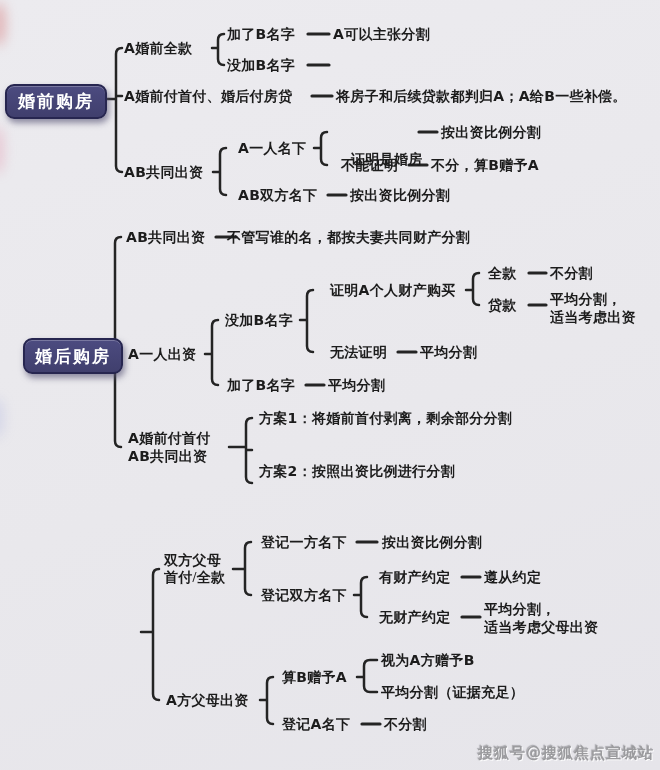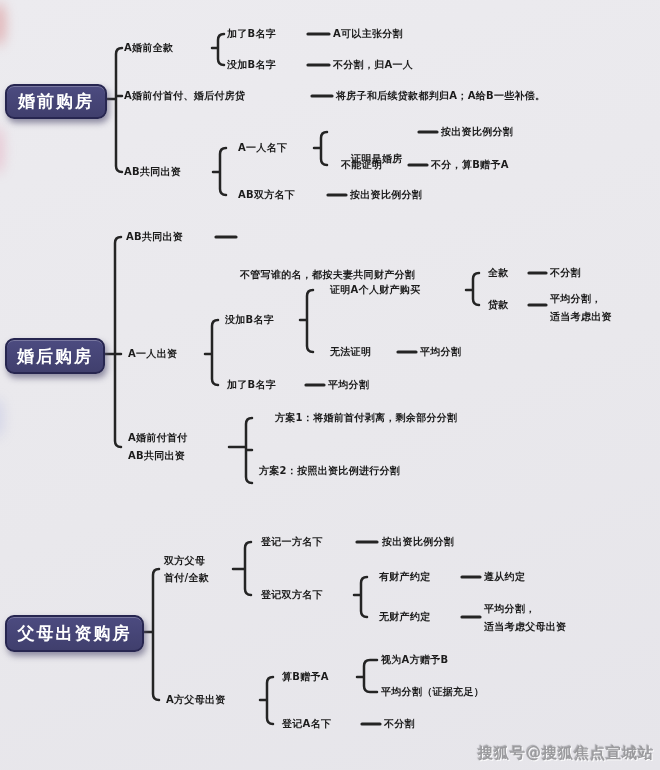--- a/index.html
+++ b/index.html
@@ -14,26 +14,26 @@
   }
   .smudge{position:absolute;border-radius:50%;filter:blur(6px);pointer-events:none;}
   .smudge.s1{left:-8px;top:2px;width:14px;height:44px;background:rgba(205,80,80,.35);}
   .smudge.s2{left:-8px;top:126px;width:12px;height:48px;background:rgba(225,120,150,.30);}
   .smudge.s3{left:-10px;top:398px;width:14px;height:40px;background:rgba(150,160,220,.25);}
   svg.edges{position:absolute;left:0;top:0;}
   svg.edges path{fill:none;stroke:#242424;stroke-width:2.5;stroke-linecap:round;stroke-linejoin:round;}
   svg.edges path.dash{stroke-width:3.2;}
   .node{
     position:absolute;white-space:nowrap;
-    font-size:10px;font-weight:700;color:#1c1c1c;line-height:18px;
+    font-size:14px;font-weight:700;color:#1c1c1c;line-height:18px;
     letter-spacing:.3px;
   }
   .node .ln{display:block;}
   .node.lh19{line-height:19px;}
-  .node.lh17{line-height:17px;}
+  .node.lh17{line-height:17px;font-family:Liberation Serif, serif;}
   .rootbox{
     position:absolute;display:flex;align-items:center;justify-content:center;
     background:linear-gradient(180deg,#4c4b80 0%,#403f6d 100%);
     border:2px solid #272650;border-radius:9px;
     box-shadow:2px 4px 6px rgba(90,88,120,.65),0 1px 0 rgba(255,255,255,.25) inset;
     color:#ffffff;font-size:17px;font-weight:700;letter-spacing:2px;
   }
   .watermark{
     position:absolute;right:6px;top:744px;
     font-size:15px;font-weight:700;color:#9b9b9e;letter-spacing:1px;
@@ -72,62 +72,60 @@
                           M216 237 H236 M529 273 H546 M529 305 H546 M398 352 H416 M306 385 H324
                           M357 542 H377 M462 577 H480 M462 617 H480 M362 724 H380"></path>
   </svg>
 
   <div class="rootbox" style="left:5px;top:84px;width:98px;height:31px;">婚前购房</div>
 
   <div class="node" style="left:124px;top:39px;">A婚前全款</div>
   <div class="node" style="left:227px;top:25px;">加了B名字</div>
   <div class="node" style="left:333px;top:25px;">A可以主张分割</div>
   <div class="node" style="left:227px;top:56px;">没加B名字</div>
-  <div class="node" style="left:333px;top:56px;">不分割，归A一人</div>
 
   <div class="node" style="left:124px;top:87px;">A婚前付首付、婚后付房贷</div>
   <div class="node" style="left:336px;top:87px;">将房子和后续贷款都判归A；A给B一些补偿。</div>
 
   <div class="node" style="left:124px;top:163px;">AB共同出资</div>
   <div class="node" style="left:238px;top:139px;">A一人名下</div>
   <div class="node" style="left:351px;top:123px;margin-top:27px;">证明是婚房</div>
   <div class="node" style="left:441px;top:123px;">按出资比例分割</div>
   <div class="node" style="left:341px;top:156px;">不能证明</div>
   <div class="node" style="left:431px;top:156px;">不分，算B赠予A</div>
   <div class="node" style="left:238px;top:186px;">AB双方名下</div>
   <div class="node" style="left:350px;top:186px;">按出资比例分割</div>
 
-  <div class="rootbox" style="left:5px;top:338px;width:96px;height:32px;">婚后购房</div>
+  <div class="rootbox" style="left:23px;top:338px;width:96px;height:32px;">婚后购房</div>
 
   <div class="node" style="left:126px;top:228px;">AB共同出资</div>
-  <div class="node" style="left:240px;top:228px;margin-top:38px;">不管写谁的名，都按夫妻共同财产分割</div>
+  <div class="node" style="left:227px;top:228px;">不管写谁的名，都按夫妻共同财产分割</div>
 
   <div class="node" style="left:128px;top:345px;">A一人出资</div>
   <div class="node" style="left:225px;top:311px;">没加B名字</div>
   <div class="node" style="left:330px;top:281px;">证明A个人财产购买</div>
   <div class="node" style="left:488px;top:264px;">全款</div>
   <div class="node" style="left:550px;top:264px;">不分割</div>
   <div class="node" style="left:488px;top:296px;">贷款</div>
   <div class="node" style="left:550px;top:290px;">
     <span class="ln">平均分割，</span>
     <span class="ln">适当考虑出资</span>
   </div>
   <div class="node" style="left:330px;top:343px;">无法证明</div>
   <div class="node" style="left:420px;top:343px;">平均分割</div>
   <div class="node" style="left:227px;top:376px;">加了B名字</div>
   <div class="node" style="left:328px;top:376px;">平均分割</div>
 
   <div class="node" style="left:128px;top:429px;">
     <span class="ln">A婚前付首付</span>
     <span class="ln">AB共同出资</span>
   </div>
-  <div class="node" style="left:259px;top:409px;margin-left:16px;">方案1：将婚前首付剥离，剩余部分分割</div>
+  <div class="node" style="left:259px;top:409px;">方案1：将婚前首付剥离，剩余部分分割</div>
   <div class="node" style="left:259px;top:462px;">方案2：按照出资比例进行分割</div>
 
-  <div class="rootbox" style="left:5px;top:615px;width:135px;height:33px;">父母出资购房</div>
 
   <div class="node lh17" style="left:164px;top:552px;">
     <span class="ln">双方父母</span>
     <span class="ln">首付/全款</span>
   </div>
   <div class="node" style="left:261px;top:533px;">登记一方名下</div>
   <div class="node" style="left:382px;top:533px;">按出资比例分割</div>
   <div class="node" style="left:261px;top:586px;">登记双方名下</div>
   <div class="node" style="left:379px;top:568px;">有财产约定</div>
   <div class="node" style="left:484px;top:568px;">遵从约定</div>

